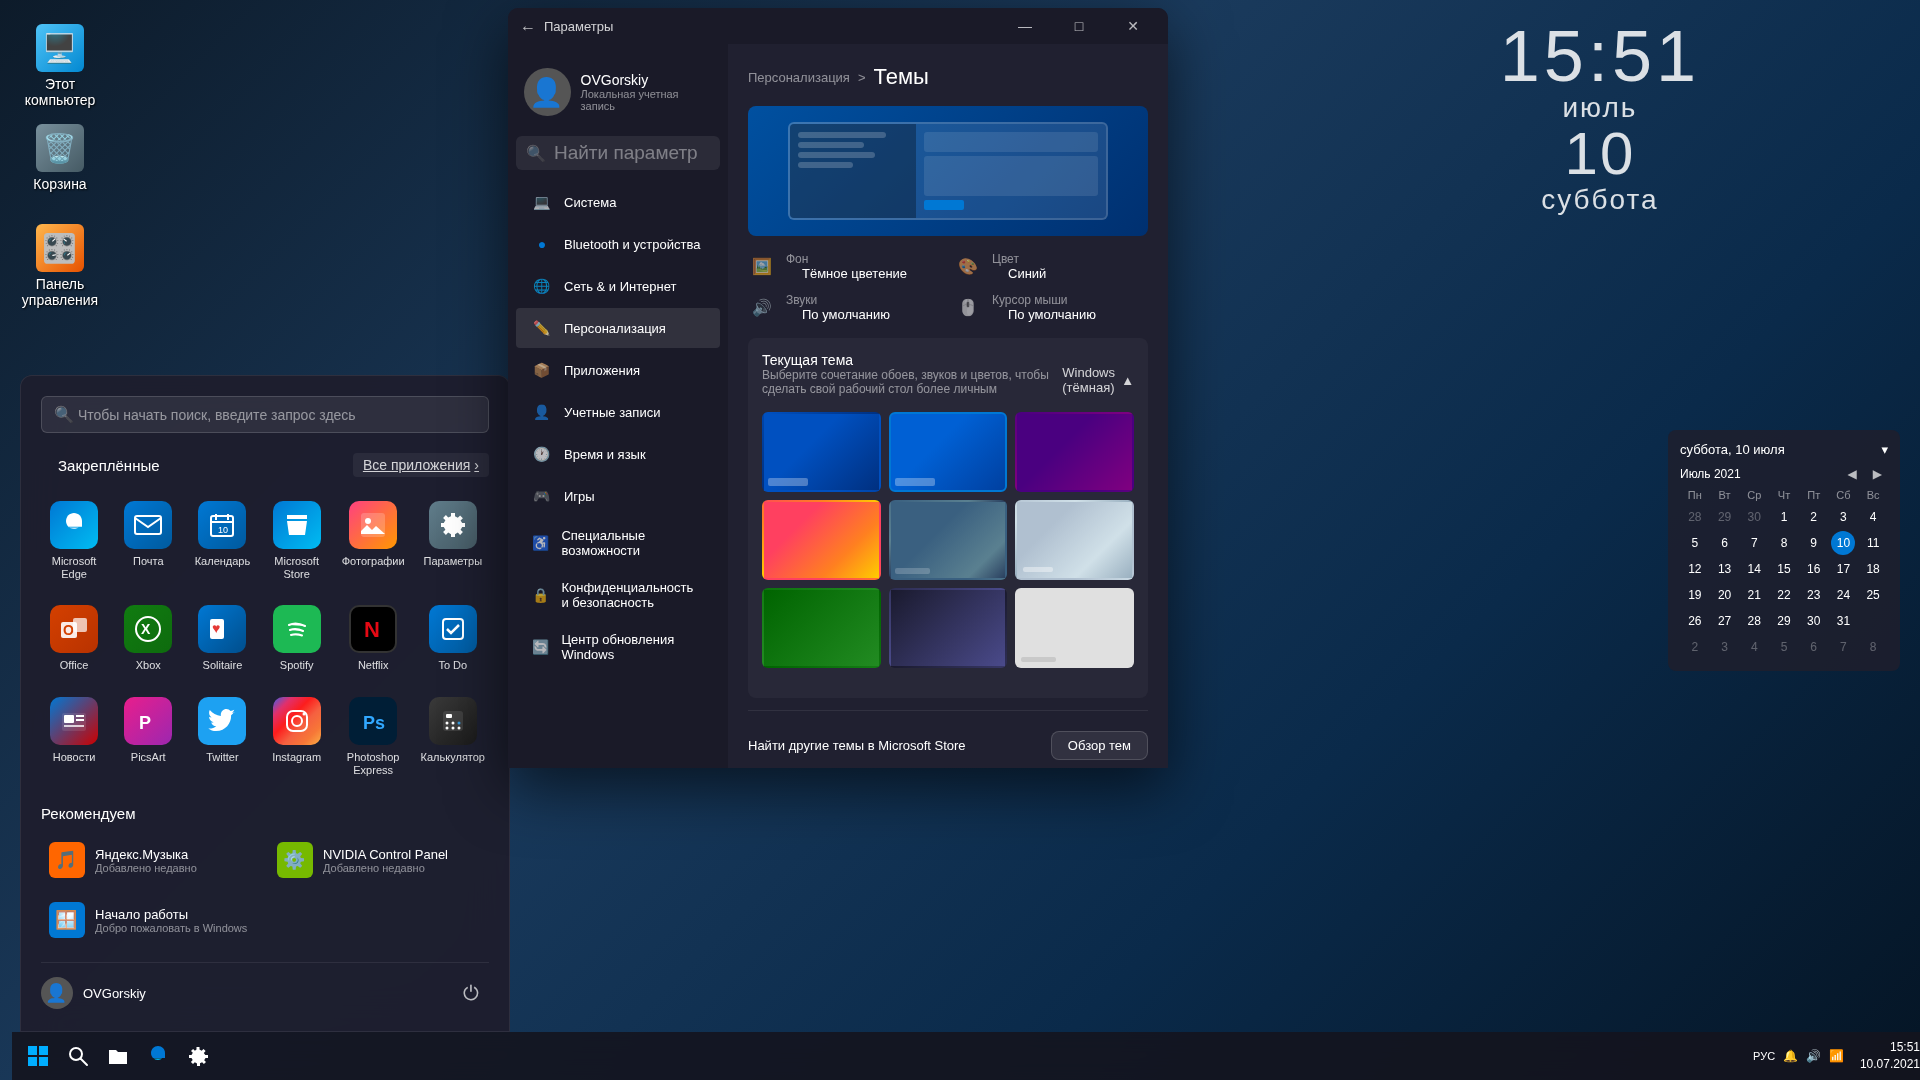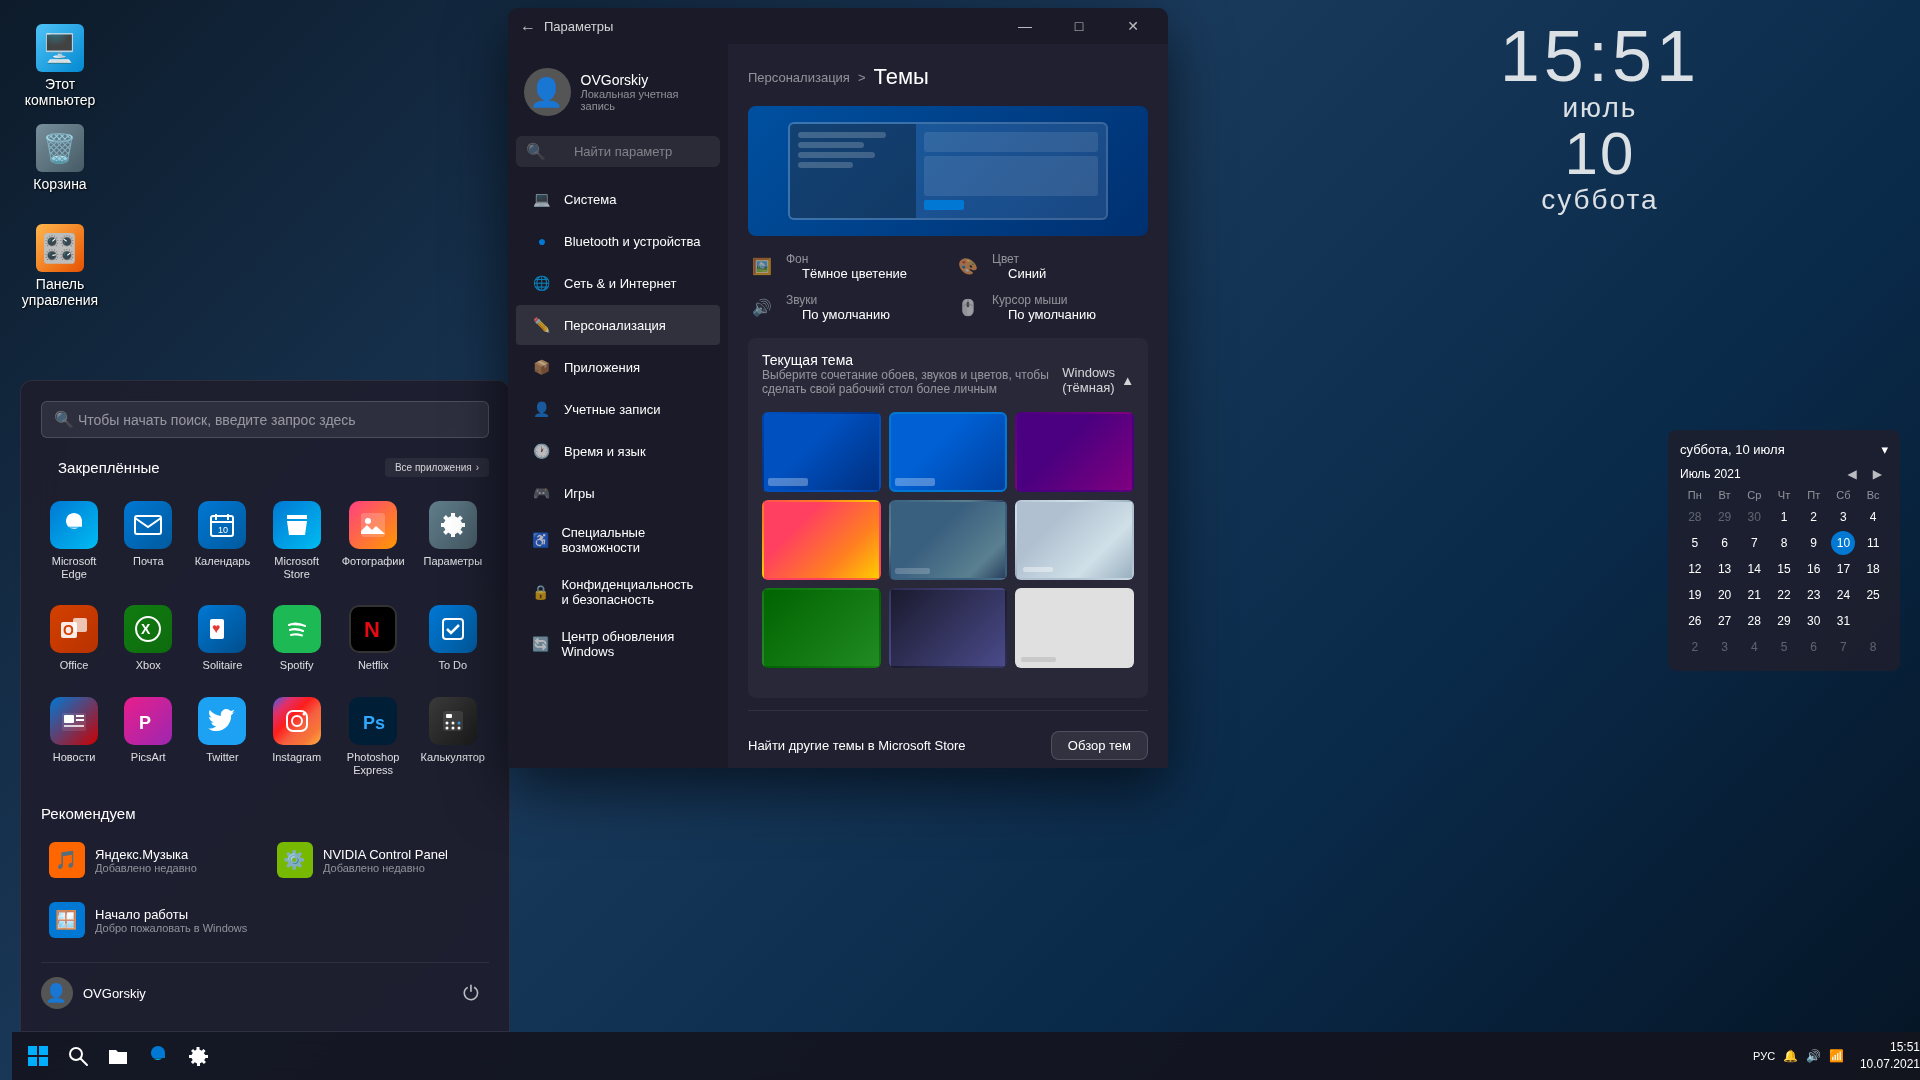--- a/index.html
+++ b/index.html
@@ -226,29 +226,30 @@
     }
     .start-search input::placeholder { color: rgba(255,255,255,0.5); }
     .pinned-header {
       display: flex;
       justify-content: space-between;
       align-items: center;
       margin-bottom: 16px;
     }
     .pinned-title { font-size: 15px; font-weight: 500; margin-left: 17px; }
     .all-apps-btn {
-      font-size: 10px;
+      font-size: 14px;
       color: rgba(255,255,255,0.8);
       cursor: pointer;
       display: flex;
       align-items: center;
       gap: 4px;
       padding: 4px 10px;
       border-radius: 4px;
       background: rgba(255,255,255,0.06);
+      text-decoration: underline;
     }
     .apps-grid {
       display: grid;
       grid-template-columns: repeat(6, 1fr);
       gap: 8px;
       margin-bottom: 20px;
     }
     .app-item {
       display: flex;
       flex-direction: column;
@@ -417,23 +418,22 @@
       background: rgba(255,255,255,0.08);
       border-radius: 6px;
       padding: 6px 10px;
       gap: 8px;
     }
     .settings-search input {
       background: none;
       border: none;
       outline: none;
       color: #fef9c3;
-      font-size: 13px;
+      font-size: 19px;
       flex: 1;
-      margin-left: 20px;
     }
     .settings-search input::placeholder { color: rgba(255,255,255,0.4); }
     .nav-item {
       display: flex;
       align-items: center;
       gap: 12px;
       padding: 10px 16px;
       cursor: pointer;
       font-size: 13px;
       border-radius: 4px;

